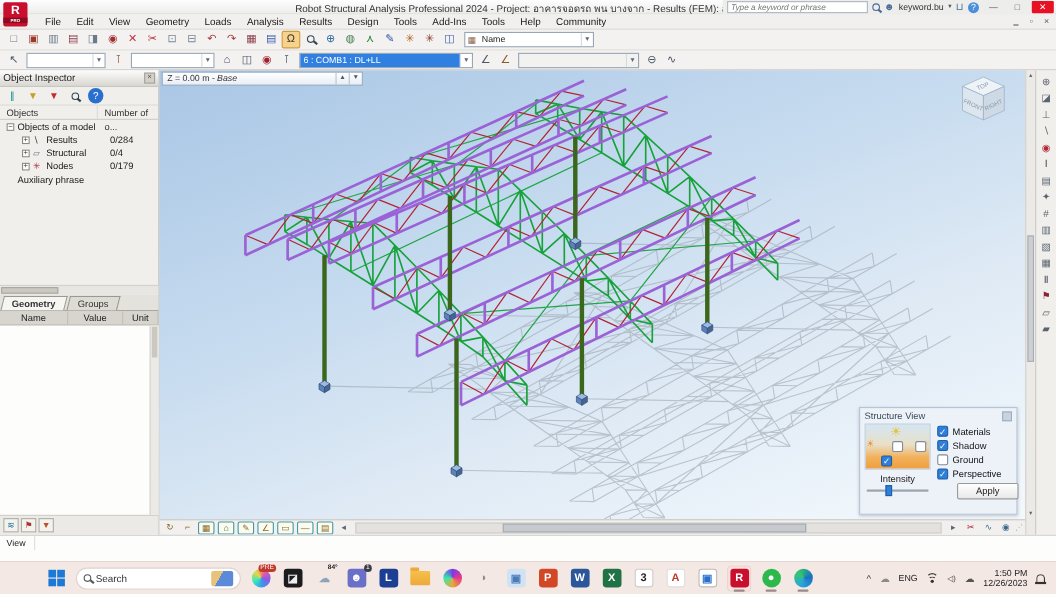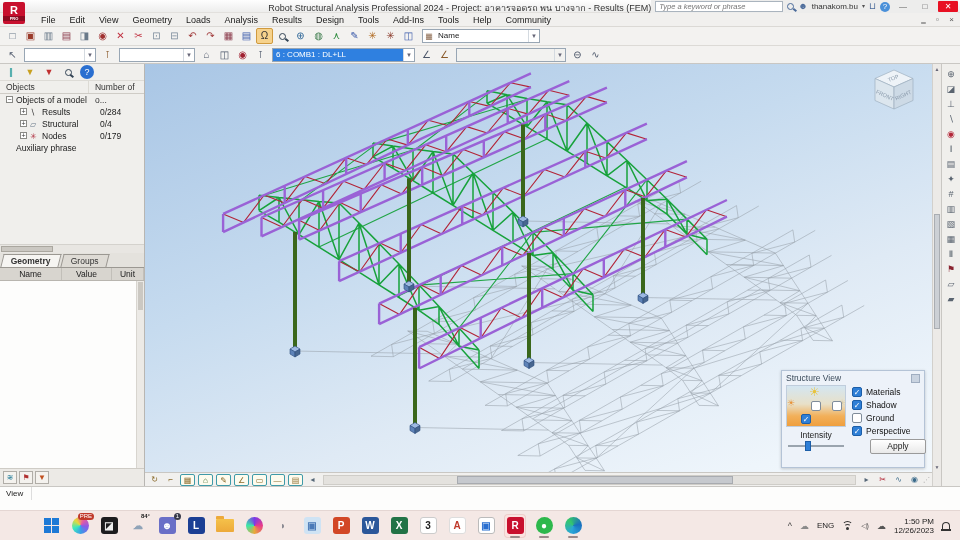--- a/index.html
+++ b/index.html
@@ -154,21 +154,21 @@
   <div class="titlebar">
     <div class="applogo">
       <span class="r">R</span>
       <span class="sub">PRO</span>
     </div>
     <div class="wtitle">Robot Structural Analysis Professional 2024 - Project: อาคารจอดรถ พน บางจาก - Results (FEM): available</div>
     <div class="tb-right">
       <input class="tb-search" placeholder="Type a keyword or phrase" style="">
       <span class="tb-ic mag" style="color:#4a6a9a"></span>
       <span class="tb-ic">☻</span>
-      <span class="usr">thanakom.bu</span>
+      <span class="usr">keyword.bu</span>
       <span class="tb-ic" style="font-size:6px;color:#555">▾</span>
       <span class="tb-ic">⊔</span>
       <span class="tb-ic" style="background:#4a90d9;color:#fff;border-radius:50%;width:10px;height:10px;font-size:8px;text-align:center;line-height:10px">?</span>
       <span class="winbtn">—</span>
       <span class="winbtn">□</span>
       <span class="winbtn close">✕</span>
     </div>
   </div>
 
   <div class="menubar">
@@ -239,41 +239,45 @@
     <span class="combo" style="width:76px">
       <span class="cval"></span>
       <span class="carr">▼</span>
     </span>
     <span style="display:flex;align-items:center;gap:1px">
         <span class="ticon" style="color: rgb(74, 85, 104);">⌂</span>
         <span class="ticon" style="color: rgb(74, 85, 104);">◫</span>
         <span class="ticon" style="color: rgb(160, 32, 48);">◉</span>
         <span class="ticon" style="color: rgb(74, 85, 104);">⊺</span>
       </span>
-    <span class="combo" style="width:143px">
+    <span class="combo" style="width:158px">
       <span class="cval hl">6 : COMB1 : DL+LL</span>
       <span class="carr">▼</span>
     </span>
     <span style="display:flex;align-items:center;gap:1px">
         <span class="ticon" style="color: rgb(74, 85, 104);">∠</span>
         <span class="ticon" style="color: rgb(138, 90, 42);">∠</span>
       </span>
     <span class="combo" style="width:110px;background:#f2f2f0">
       <span class="cval"></span>
       <span class="carr">▼</span>
     </span>
     <span style="display:flex;align-items:center;gap:1px">
         <span class="ticon" style="color: rgb(74, 85, 104);">⊖</span>
         <span class="ticon" style="color: rgb(74, 85, 104);">∿</span>
       </span>
   </div>
 
   <div class="main">
 
     <div class="lpanel">
+      <div class="lp-head">
+        <span class="t">Object Inspector</span>
+        <span class="lp-close">×</span>
+      </div>
       <div class="lp-icons">
           <span class="ticon" style="color: rgb(11, 143, 143);">∥</span>
           <span class="ticon" style="color: rgb(200, 160, 32);">▼</span>
           <span class="ticon" style="color: rgb(192, 48, 48);">▼</span>
           <span class="ticon" style="color: rgb(51, 68, 85);"><span class="mag"></span></span>
           <span class="ticon rnd" style="color: rgb(255, 255, 255); background: rgb(42, 111, 208);">?</span>
         </div>
       <div class="lp-colhead">
         <span class="c1">Objects</span>
         <span>Number of o...</span>
@@ -342,20 +346,28 @@
             <polygon points="373,155 378,158 378,163 373,160" fill="#5e83b8" stroke="#2e4d7d" stroke-width="0.6"></polygon>
             <polygon points="378,158 383,155 383,160 378,163" fill="#47668f" stroke="#2e4d7d" stroke-width="0.6"></polygon>
           </g>
           <g>
             <polygon points="493,231.5 498,228.5 503,231.5 498,234.5" fill="#9db9e2" stroke="#2e4d7d" stroke-width="0.6"></polygon>
             <polygon points="493,231.5 498,234.5 498,239.5 493,236.5" fill="#5e83b8" stroke="#2e4d7d" stroke-width="0.6"></polygon>
             <polygon points="498,234.5 503,231.5 503,236.5 498,239.5" fill="#47668f" stroke="#2e4d7d" stroke-width="0.6"></polygon>
           </g>
         </svg>
 
+      <div class="levelbox">
+        <span>Z = 0.00 m - </span>
+        <span class="lvname">Base</span>
+        <span class="spin">
+          <span>▲</span>
+          <span>▼</span>
+        </span>
+      </div>
 
       <svg class="viewcube" width="54" height="48" viewBox="0 0 54 48">
         <polygon points="27,3 46,11.5 27,20 8,11.5" fill="#eef3f8" stroke="#9fb0c0" stroke-width="0.7"></polygon>
         <polygon points="8,11.5 27,20 27,42 8,33.5" fill="#dce6ee" stroke="#9fb0c0" stroke-width="0.7"></polygon>
         <polygon points="27,20 46,11.5 46,33.5 27,42" fill="#cdd9e4" fill-opacity="0.9" stroke="#9fb0c0" stroke-width="0.7"></polygon>
         <text transform="translate(27,13) rotate(-21)" text-anchor="middle" font-size="5.5" fill="#8a9aab">TOP</text>
         <text transform="translate(17,30) rotate(25)" text-anchor="middle" font-size="5.5" fill="#8a9aab">FRONT</text>
         <text transform="translate(37,30) rotate(-25)" text-anchor="middle" font-size="5.5" fill="#8a9aab">RIGHT</text>
       </svg>
 
@@ -463,20 +475,25 @@
   <div class="taskbar">
     <span style="display:flex;align-items:center;gap:7px">
         <div class="tbi">
           <span class="winlogo">
             <i></i>
             <i></i>
             <i></i>
             <i></i>
           </span>
         </div>
+        <div class="tbi k-search">
+          <span class="mag" style="color: rgb(85, 85, 85);"></span>
+          <span class="s-label">Search</span>
+          <span class="s-art"></span>
+        </div>
         <div class="tbi">
           <span class="tile rnd" style="background: conic-gradient(from 30deg, rgb(232, 90, 160), rgb(138, 90, 232), rgb(58, 154, 232), rgb(58, 232, 192), rgb(232, 216, 58), rgb(232, 90, 160));"></span>
           <span class="badge" style="background: rgb(192, 57, 43);">PRE</span>
         </div>
         <div class="tbi">
           <span class="tile" style="background: rgb(28, 28, 30); color: rgb(238, 238, 238);">◪</span>
         </div>
         <div class="tbi">
           <span class="tile" style="background: transparent; color: rgb(143, 163, 184);">☁</span>
           <span class="badge plain">84°</span>

